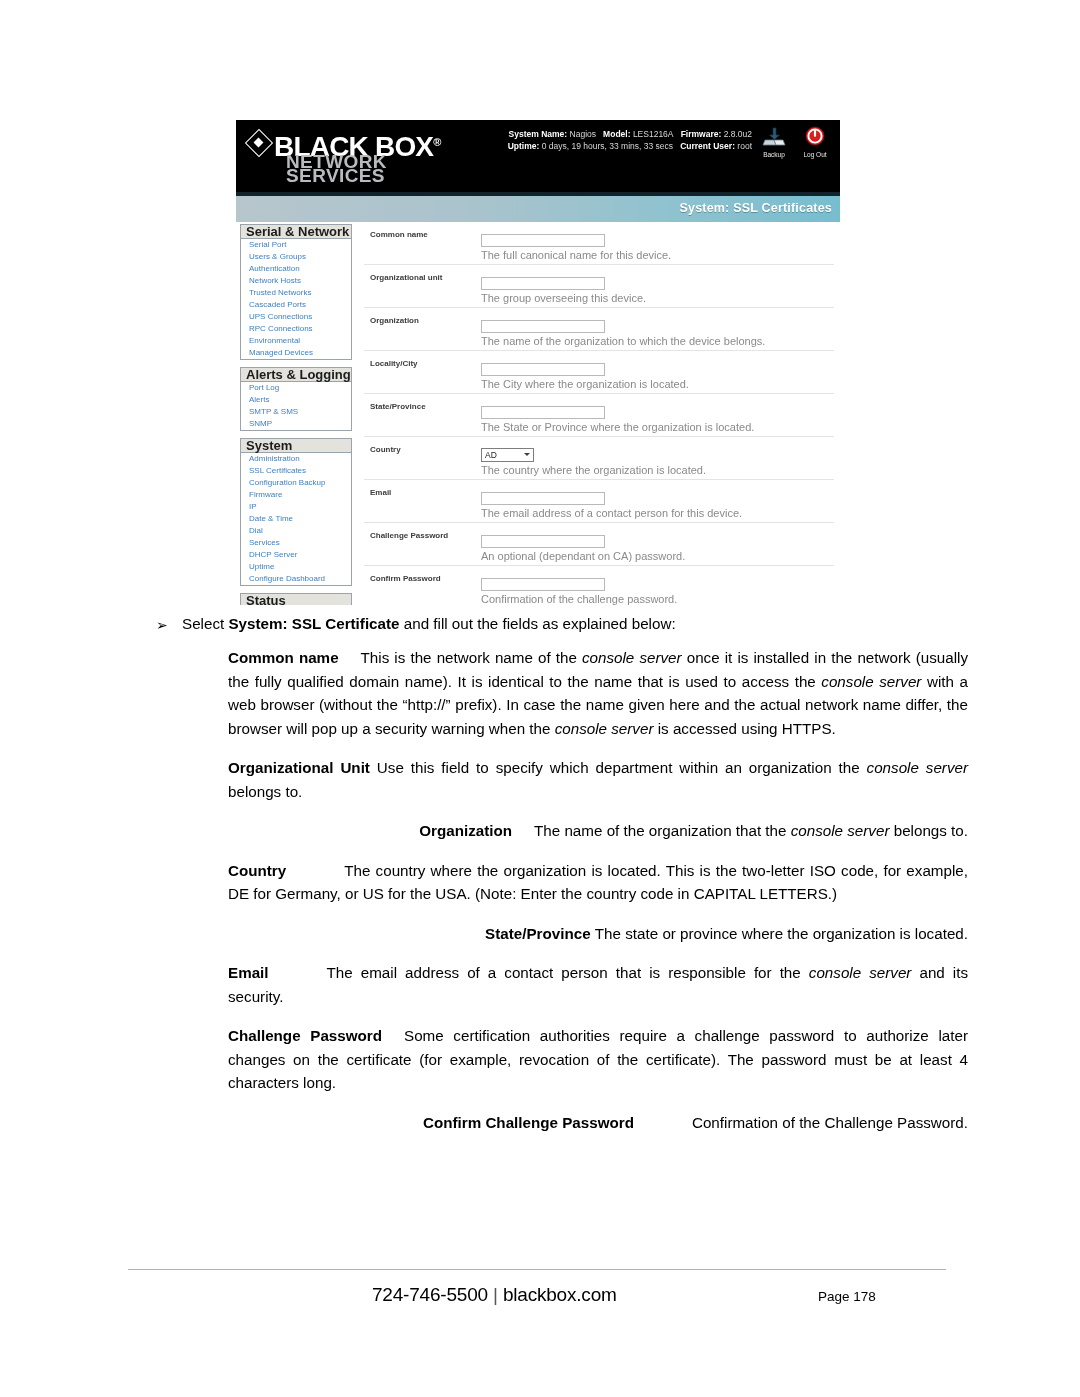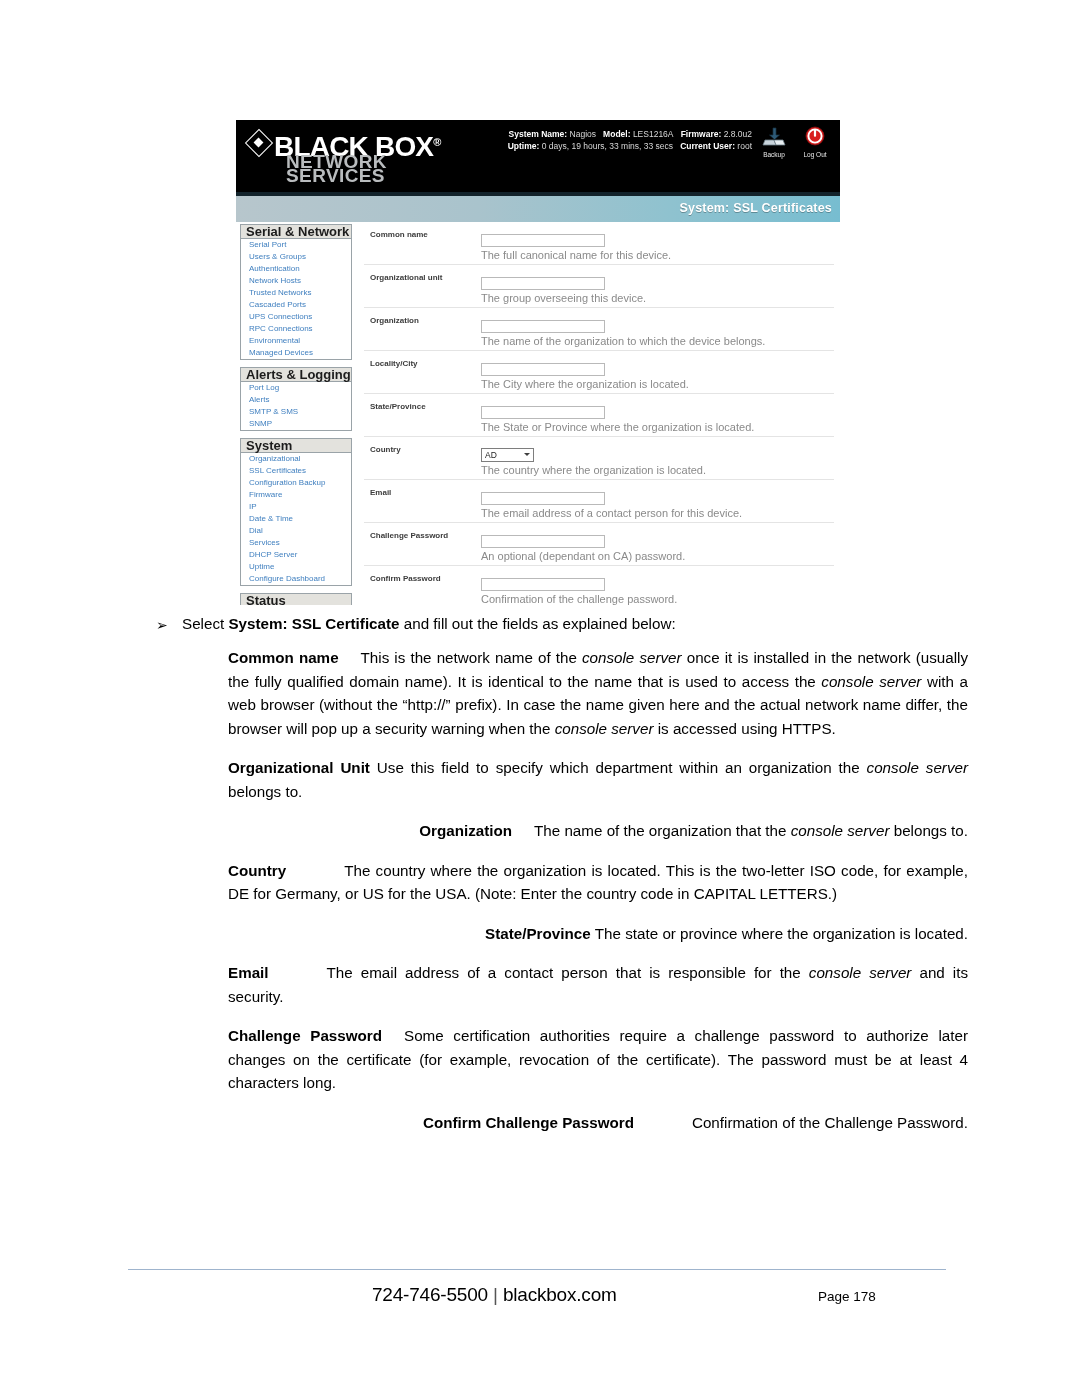--- a/index.html
+++ b/index.html
@@ -417,21 +417,21 @@
       <div class="navgroup">
         <div class="navhead">Alerts &amp; Logging</div>
         <a class="navitem">Port Log</a>
         <a class="navitem">Alerts</a>
         <a class="navitem">SMTP &amp; SMS</a>
         <a class="navitem">SNMP</a>
       </div>
 
       <div class="navgroup">
         <div class="navhead">System</div>
-        <a class="navitem">Organizational</a>
+        <a class="navitem">Administration</a>
         <a class="navitem">SSL Certificates</a>
         <a class="navitem">Configuration Backup</a>
         <a class="navitem">Firmware</a>
         <a class="navitem">IP</a>
         <a class="navitem">Date &amp; Time</a>
         <a class="navitem">Dial</a>
         <a class="navitem">Services</a>
         <a class="navitem">DHCP Server</a>
         <a class="navitem">Uptime</a>
         <a class="navitem">Configure Dashboard</a>

